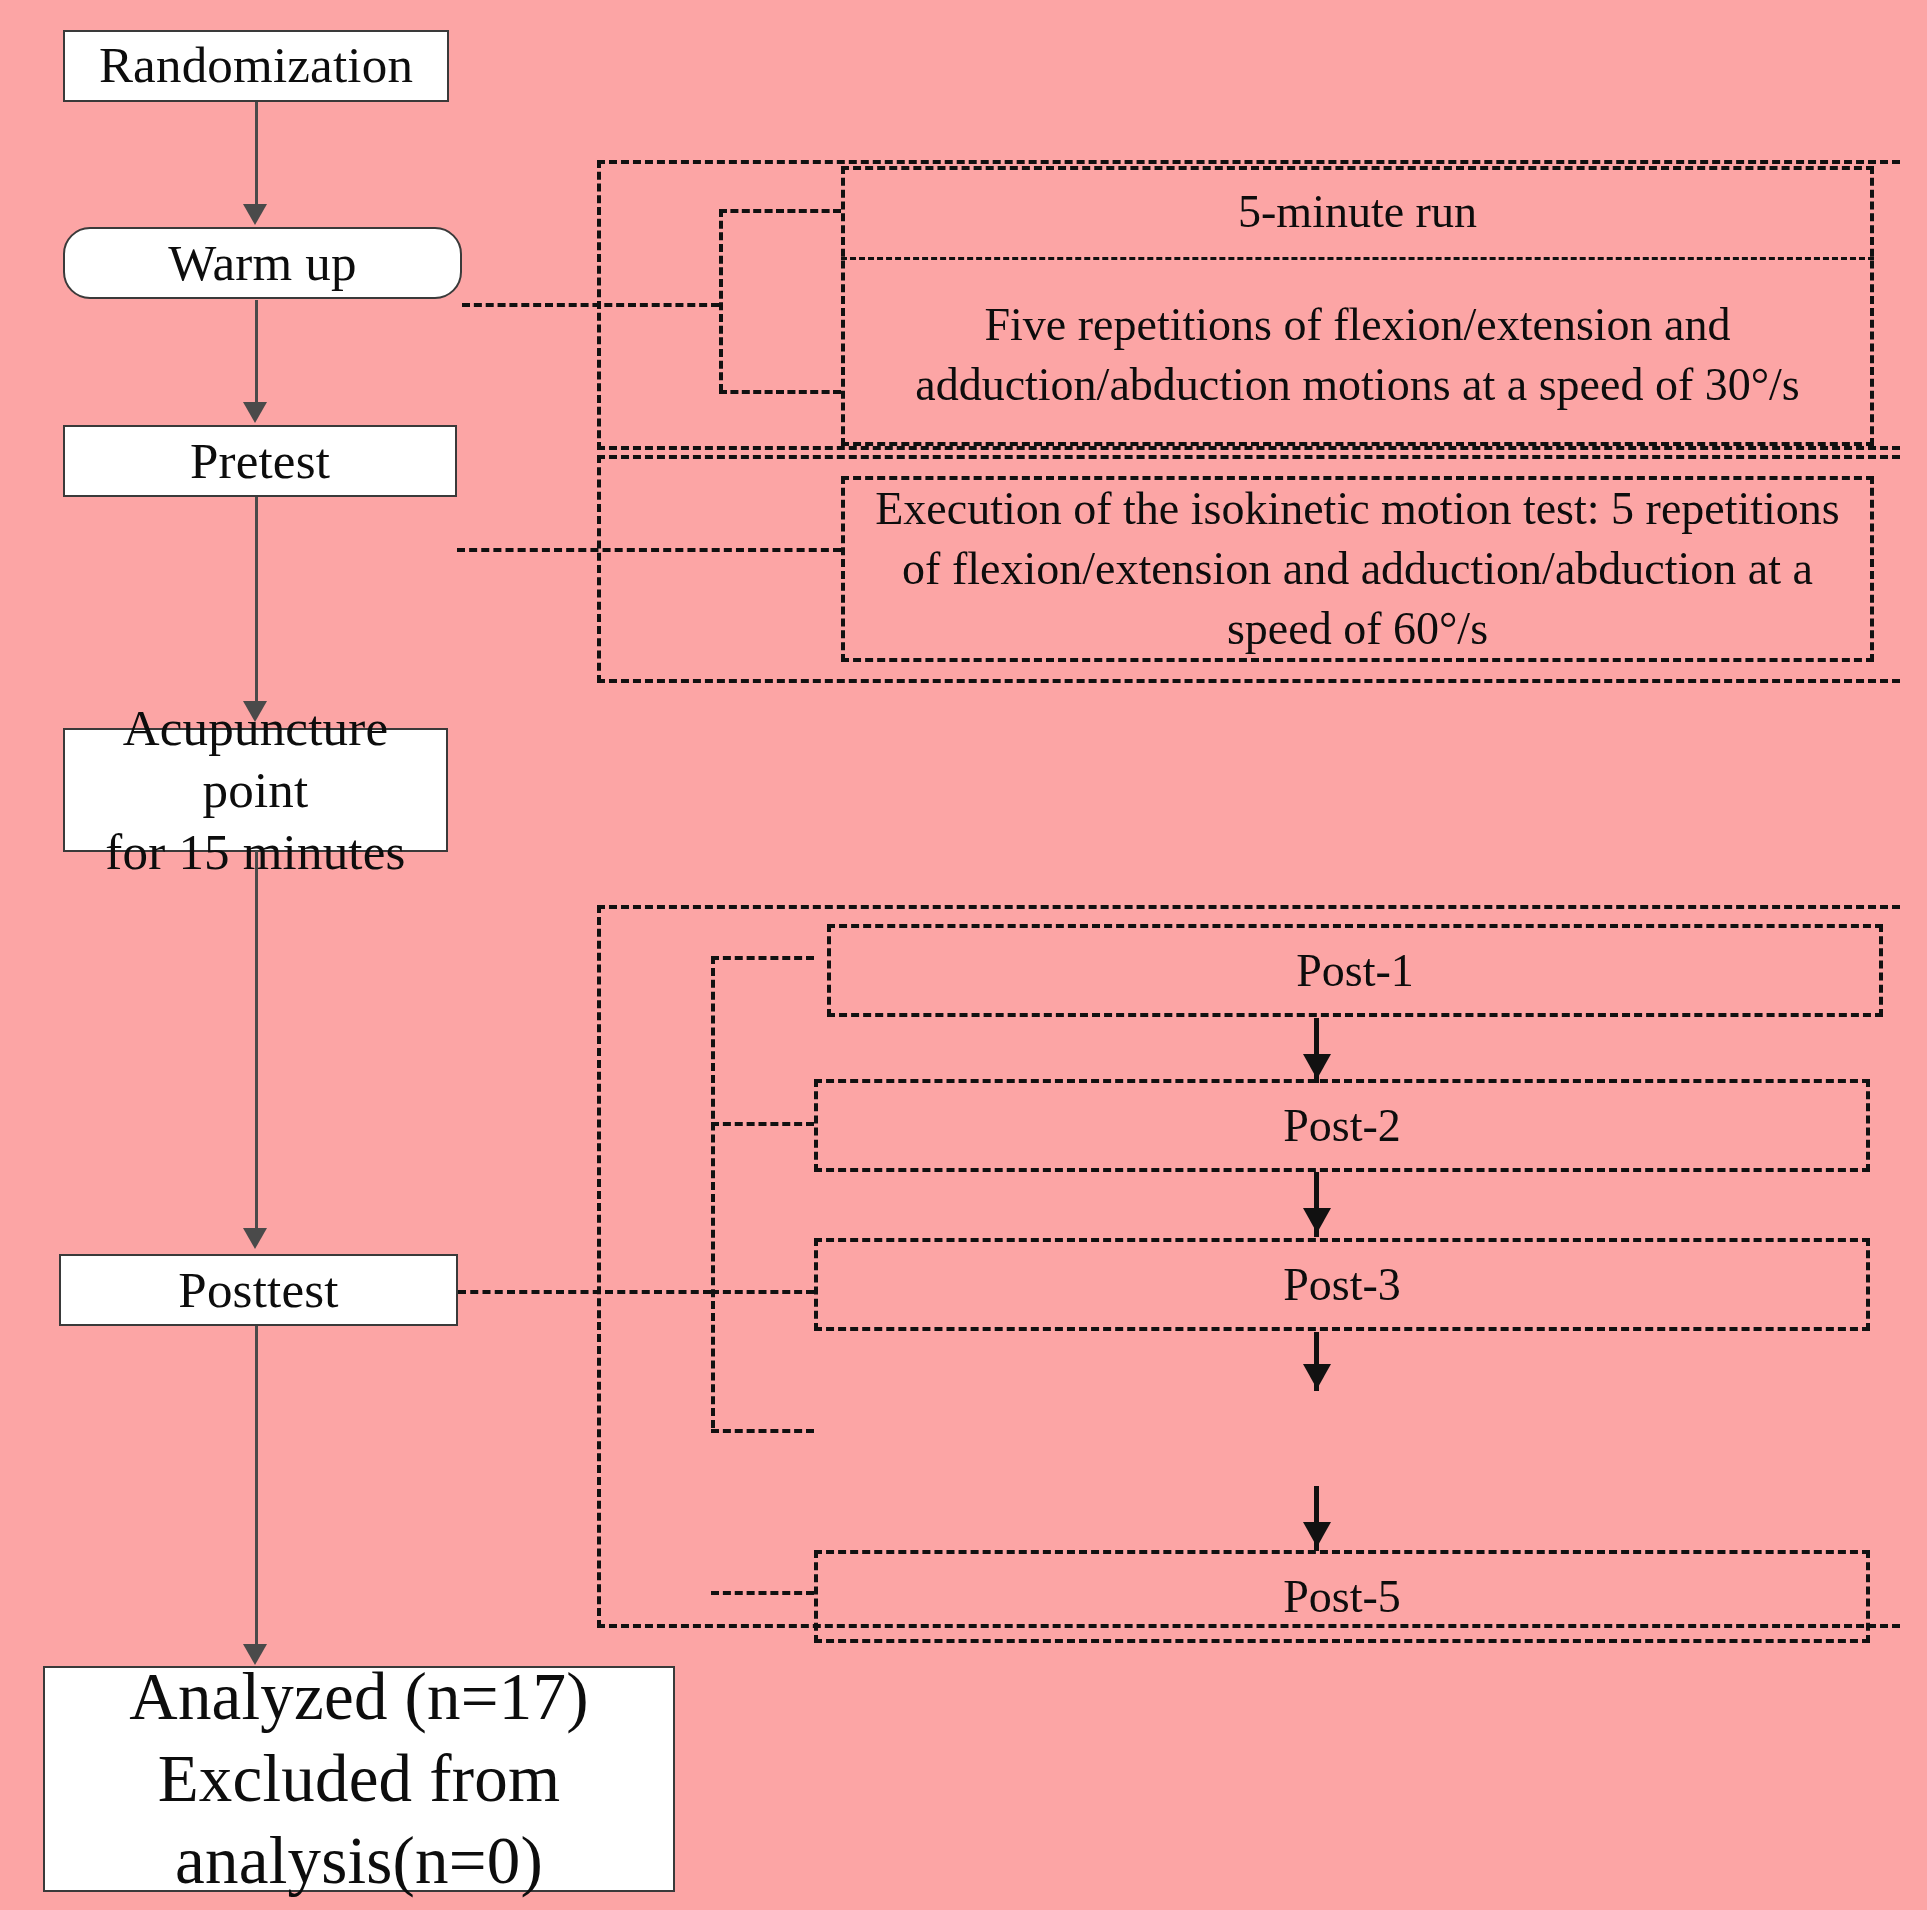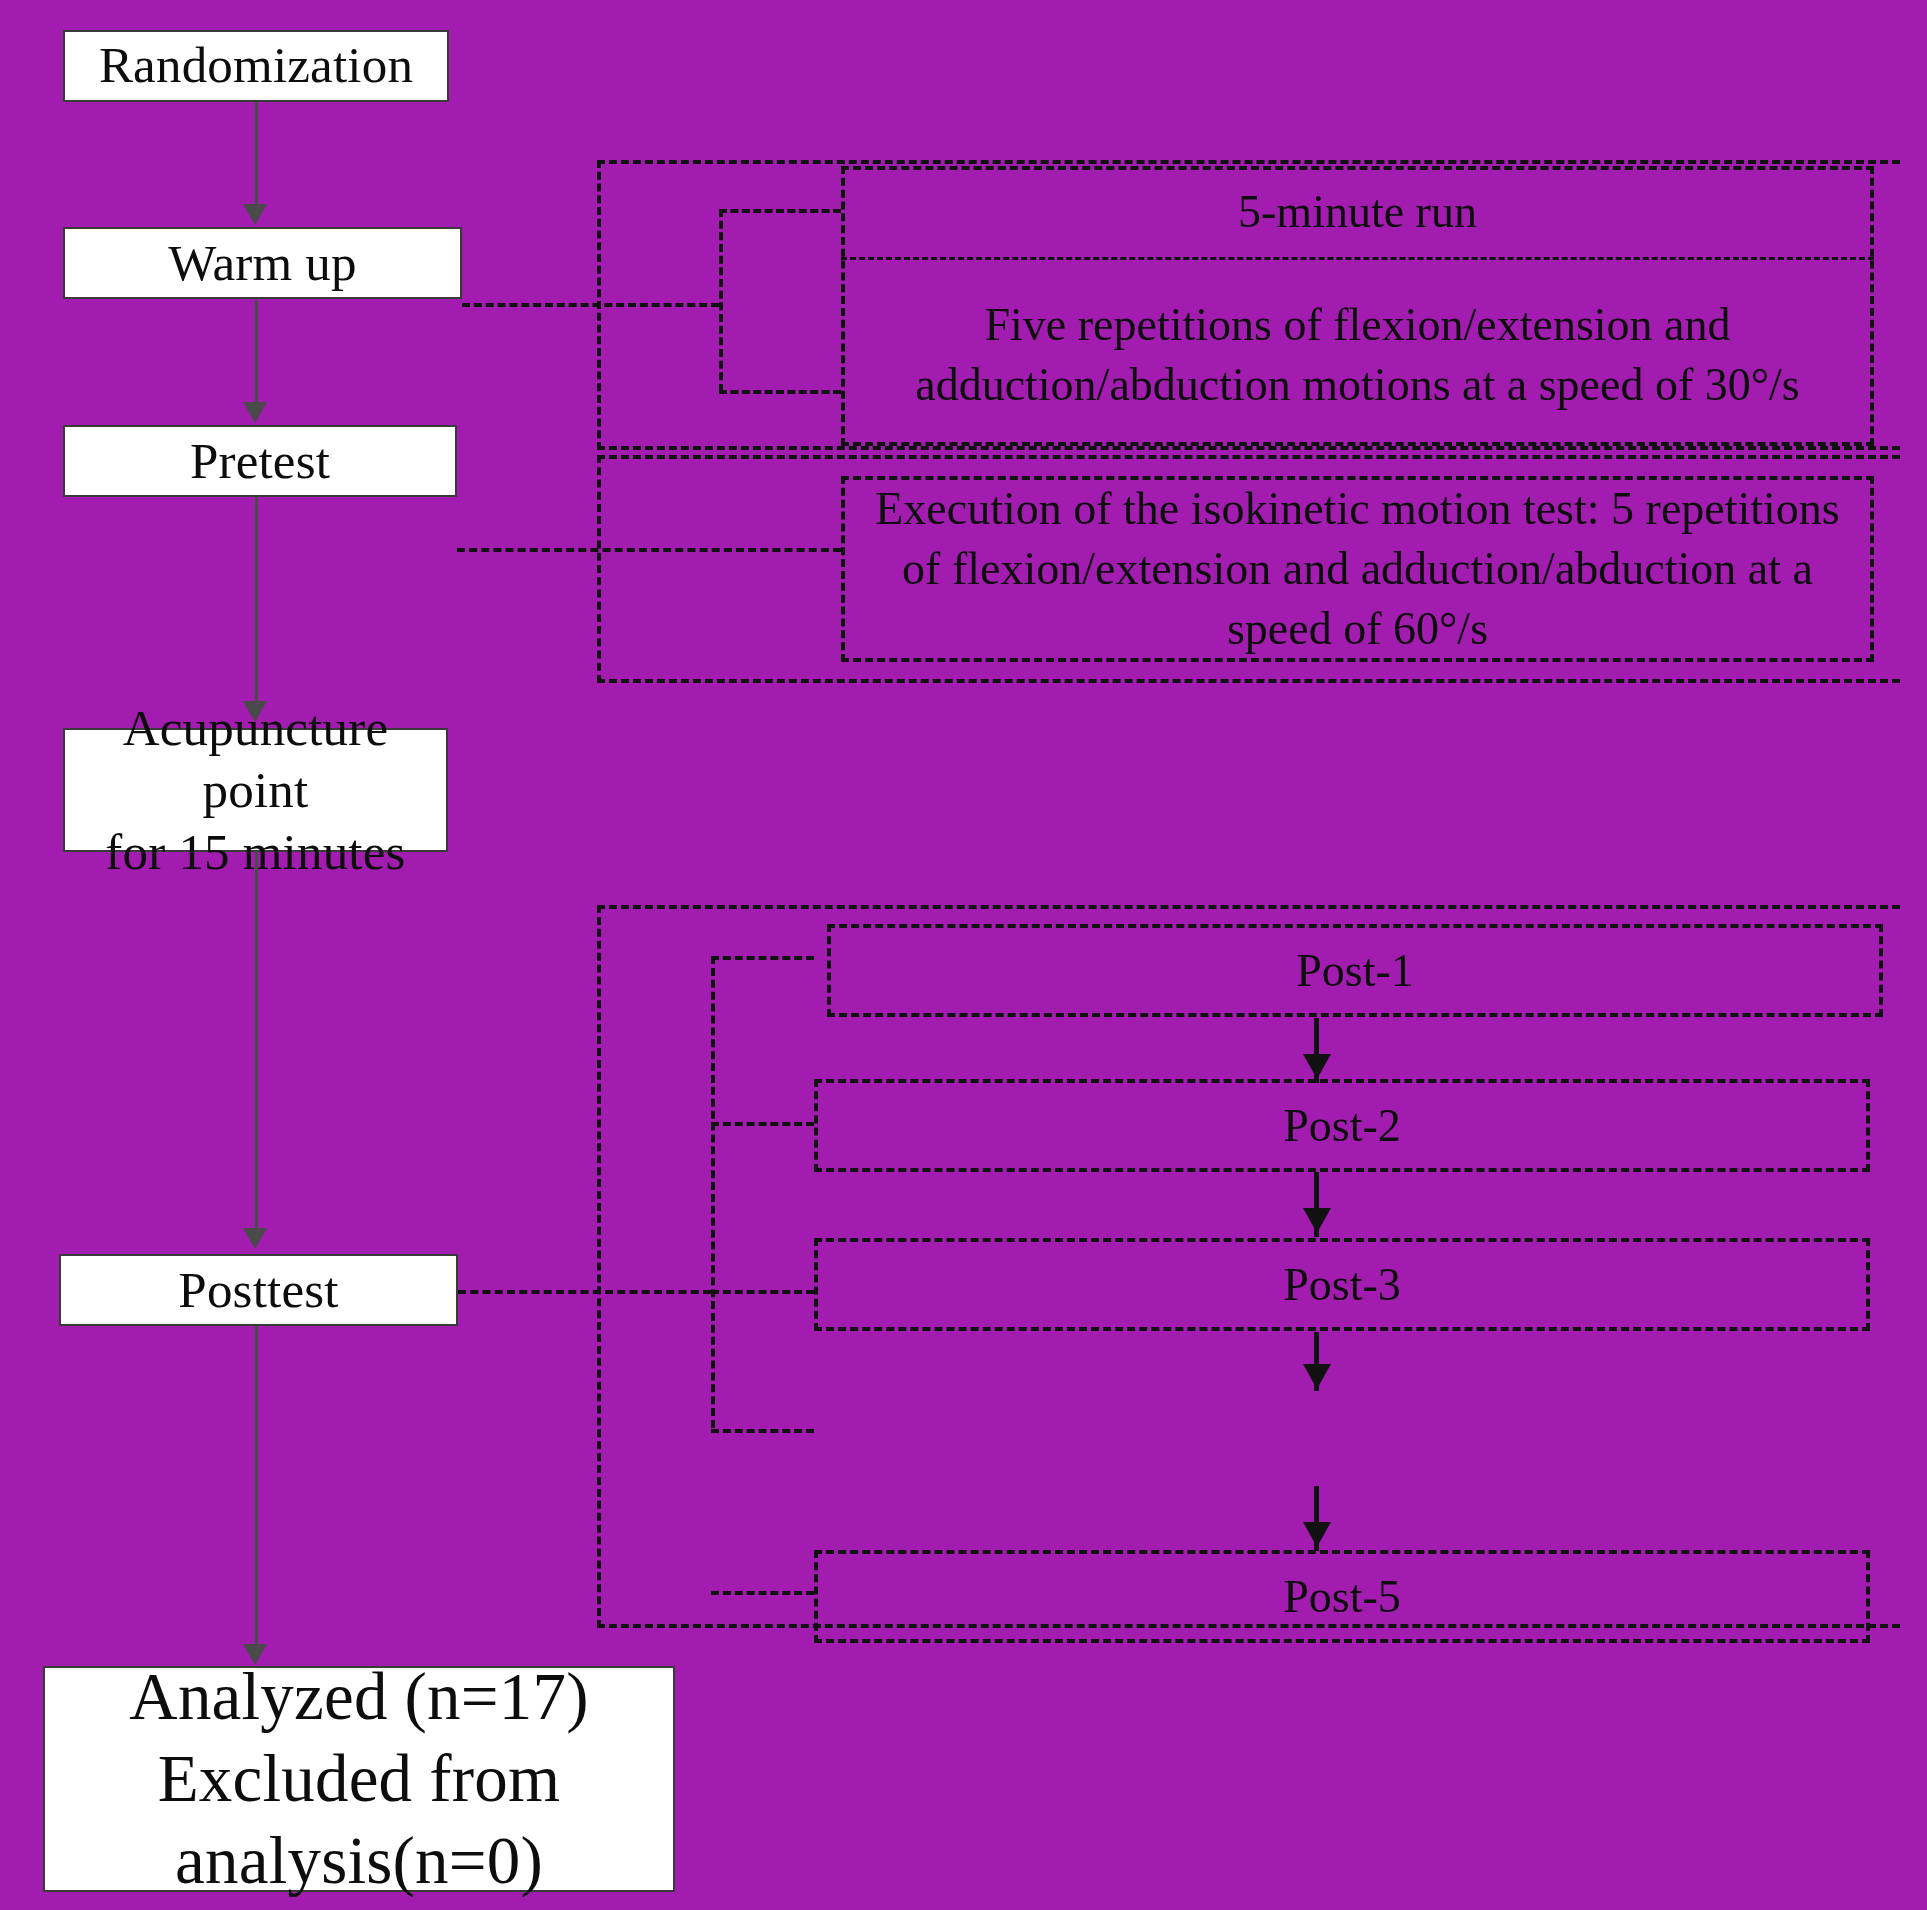--- a/index.html
+++ b/index.html
@@ -4,21 +4,21 @@
 <style>
   html, body {
     margin: 0;
     padding: 0;
     background: #ffffff;
   }
   #canvas {
     position: relative;
     width: 1928px;
     height: 1911px;
-    background: #a21caf;
+    background: #fca5a5;
     font-family: "Liberation Serif", "DejaVu Serif", serif;
     color: #0d0d0d;
     overflow: hidden;
   }
 
   
   .solid-box {
     position: absolute;
     box-sizing: border-box;
     border: 2.9px solid #3a3a3a;
@@ -106,21 +106,21 @@
 
 <div id="canvas">
 
   <div class="solid-box" style="left:63px; top:29.5px; width:386px; height:72px;">
     <span class="txt">Randomization</span>
   </div>
 
   <div class="vline" style="left:255px; top:102px; height:107px;"></div>
   <div class="arrowhead" style="left:243px; top:204px;"></div>
 
-  <div class="solid-box" style="left:63px; top:227px; width:399px; height:72px;">
+  <div class="solid-box" style="left:63px; top:227px; width:399px; height:72px;border-radius:27px;">
     <span class="txt">Warm up</span>
   </div>
 
   <div class="vline" style="left:255px; top:300px; height:107px;"></div>
   <div class="arrowhead" style="left:243px; top:402px;"></div>
 
   <div class="solid-box" style="left:63px; top:425px; width:394px; height:72px;">
     <span class="txt">Pretest</span>
   </div>
 

